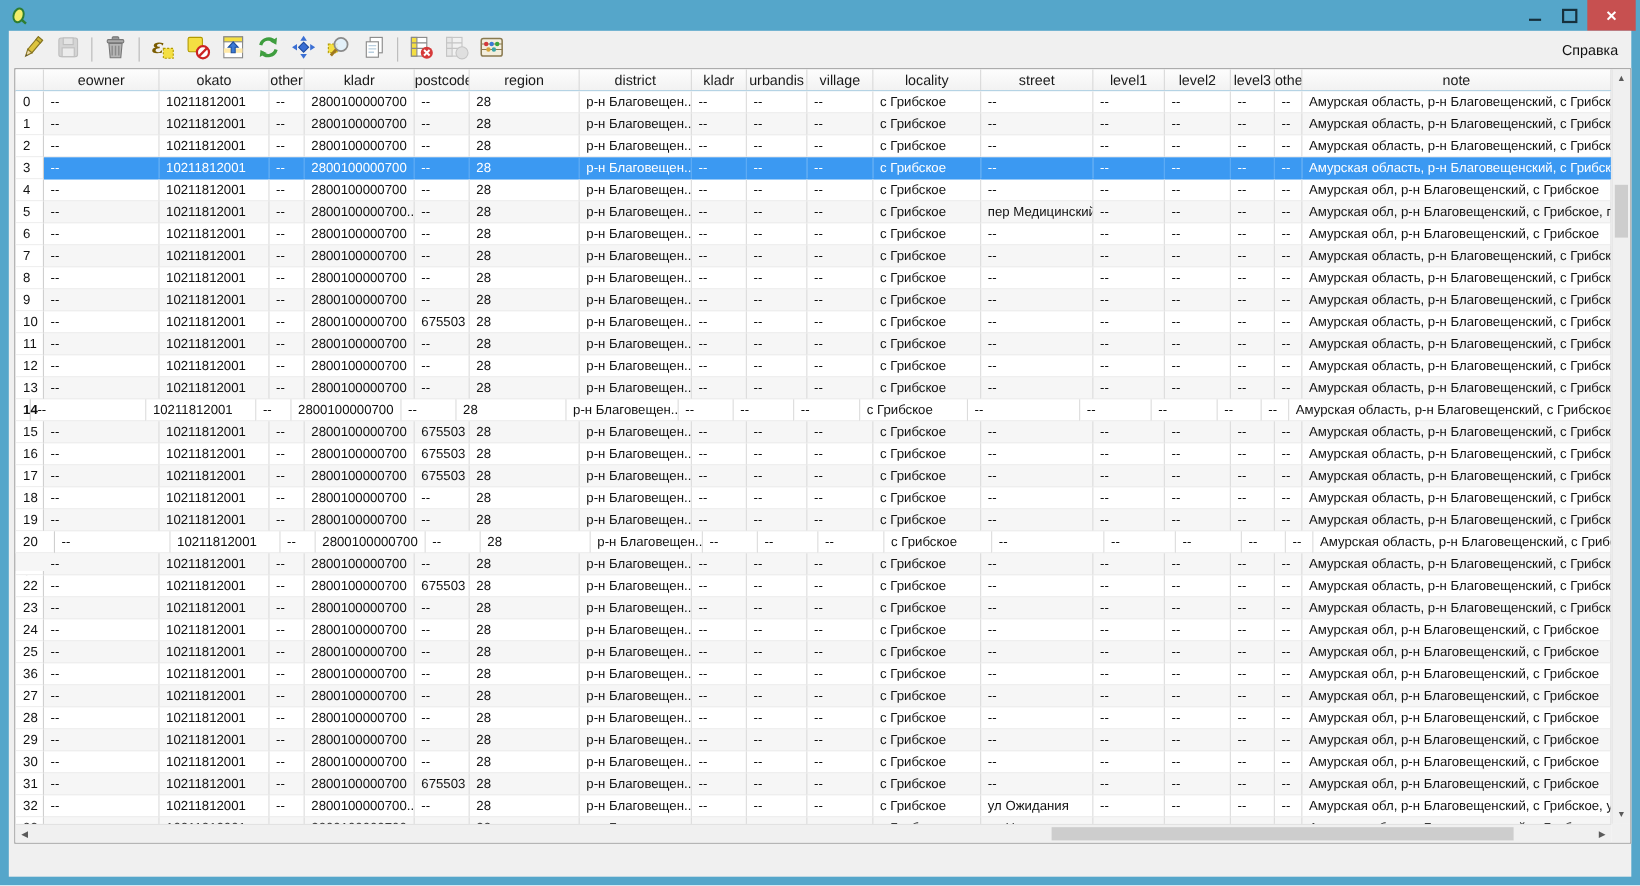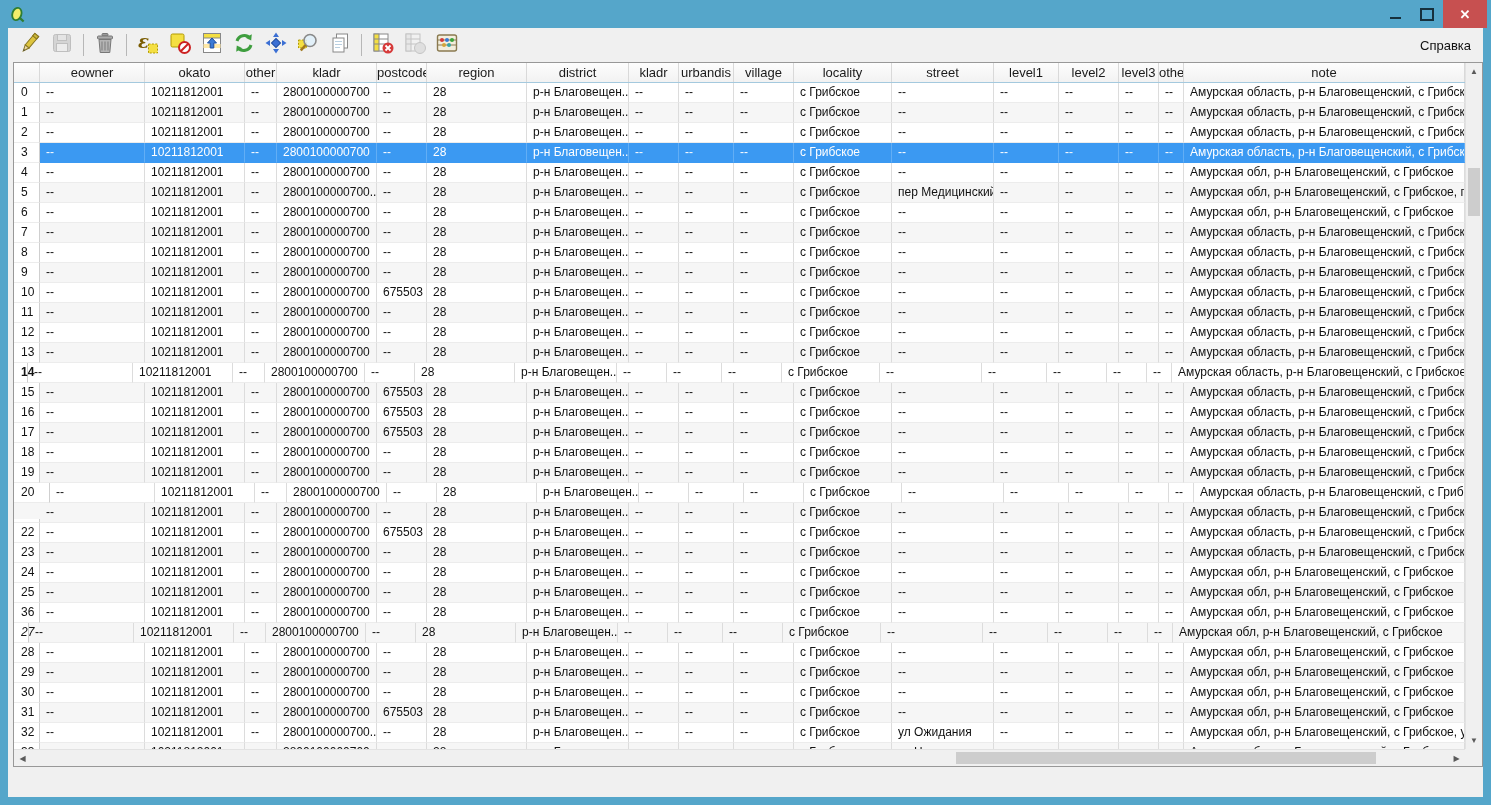--- a/index.html
+++ b/index.html
@@ -752,21 +752,21 @@
               <div class="cell" style="width: 60px;">--</div>
               <div class="cell" style="width: 98px;">с Грибское</div>
               <div class="cell" style="width: 102px;">--</div>
               <div class="cell" style="width: 65px;">--</div>
               <div class="cell" style="width: 60px;">--</div>
               <div class="cell" style="width: 40px;">--</div>
               <div class="cell" style="width: 25px;">--</div>
               <div class="cell note-col" style="width: 280px;">Амурская обл, р-н Благовещенский, с Грибское</div>
             </div>
             <div class="trow alt">
-              <div class="rownum" style="width: 15px; font-style: italic;">27</div>
+              <div class="rownum" style="width: 26px;">27</div>
               <div class="cell" style="width: 105px;">--</div>
               <div class="cell" style="width: 100px;">10211812001</div>
               <div class="cell" style="width: 32px;">--</div>
               <div class="cell" style="width: 100px;">2800100000700</div>
               <div class="cell" style="width: 50px;">--</div>
               <div class="cell" style="width: 100px;">28</div>
               <div class="cell" style="width: 102px;">р-н Благовещен...</div>
               <div class="cell" style="width: 50px;">--</div>
               <div class="cell" style="width: 55px;">--</div>
               <div class="cell" style="width: 60px;">--</div>

